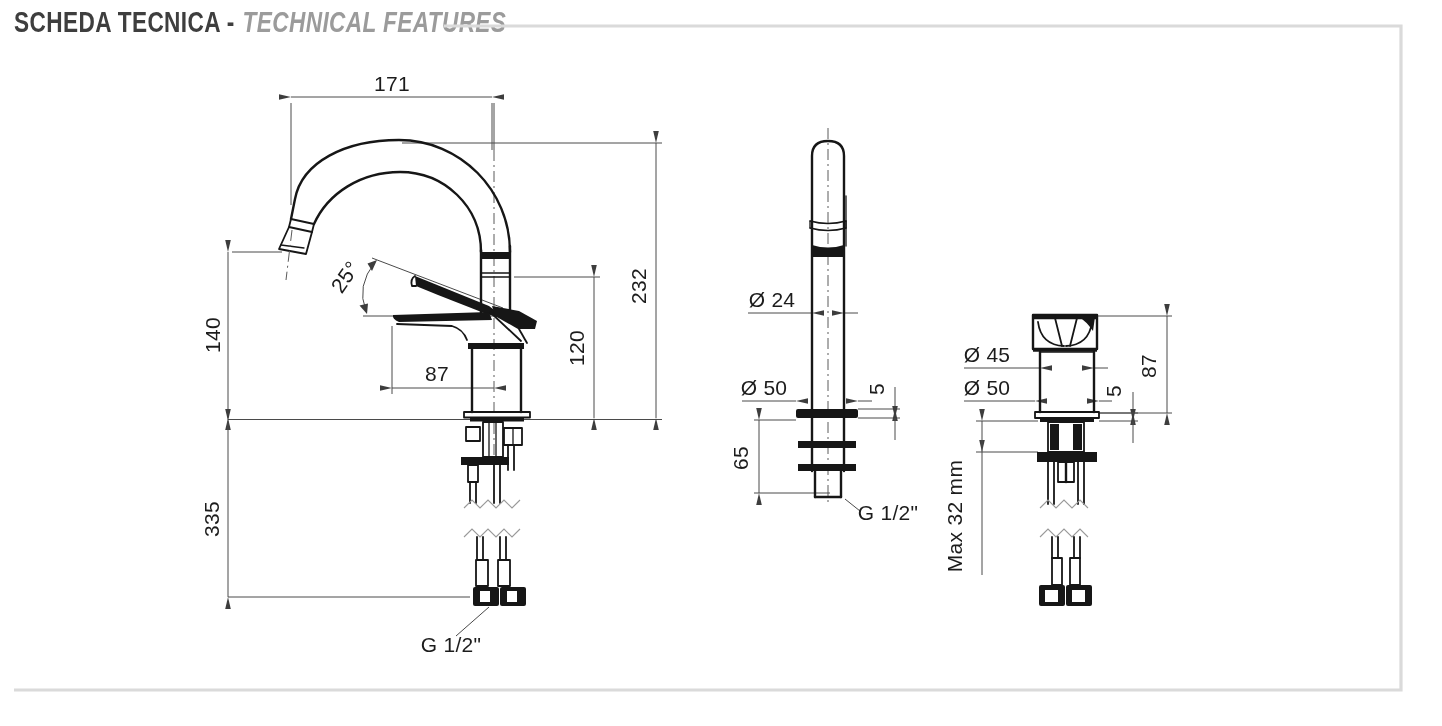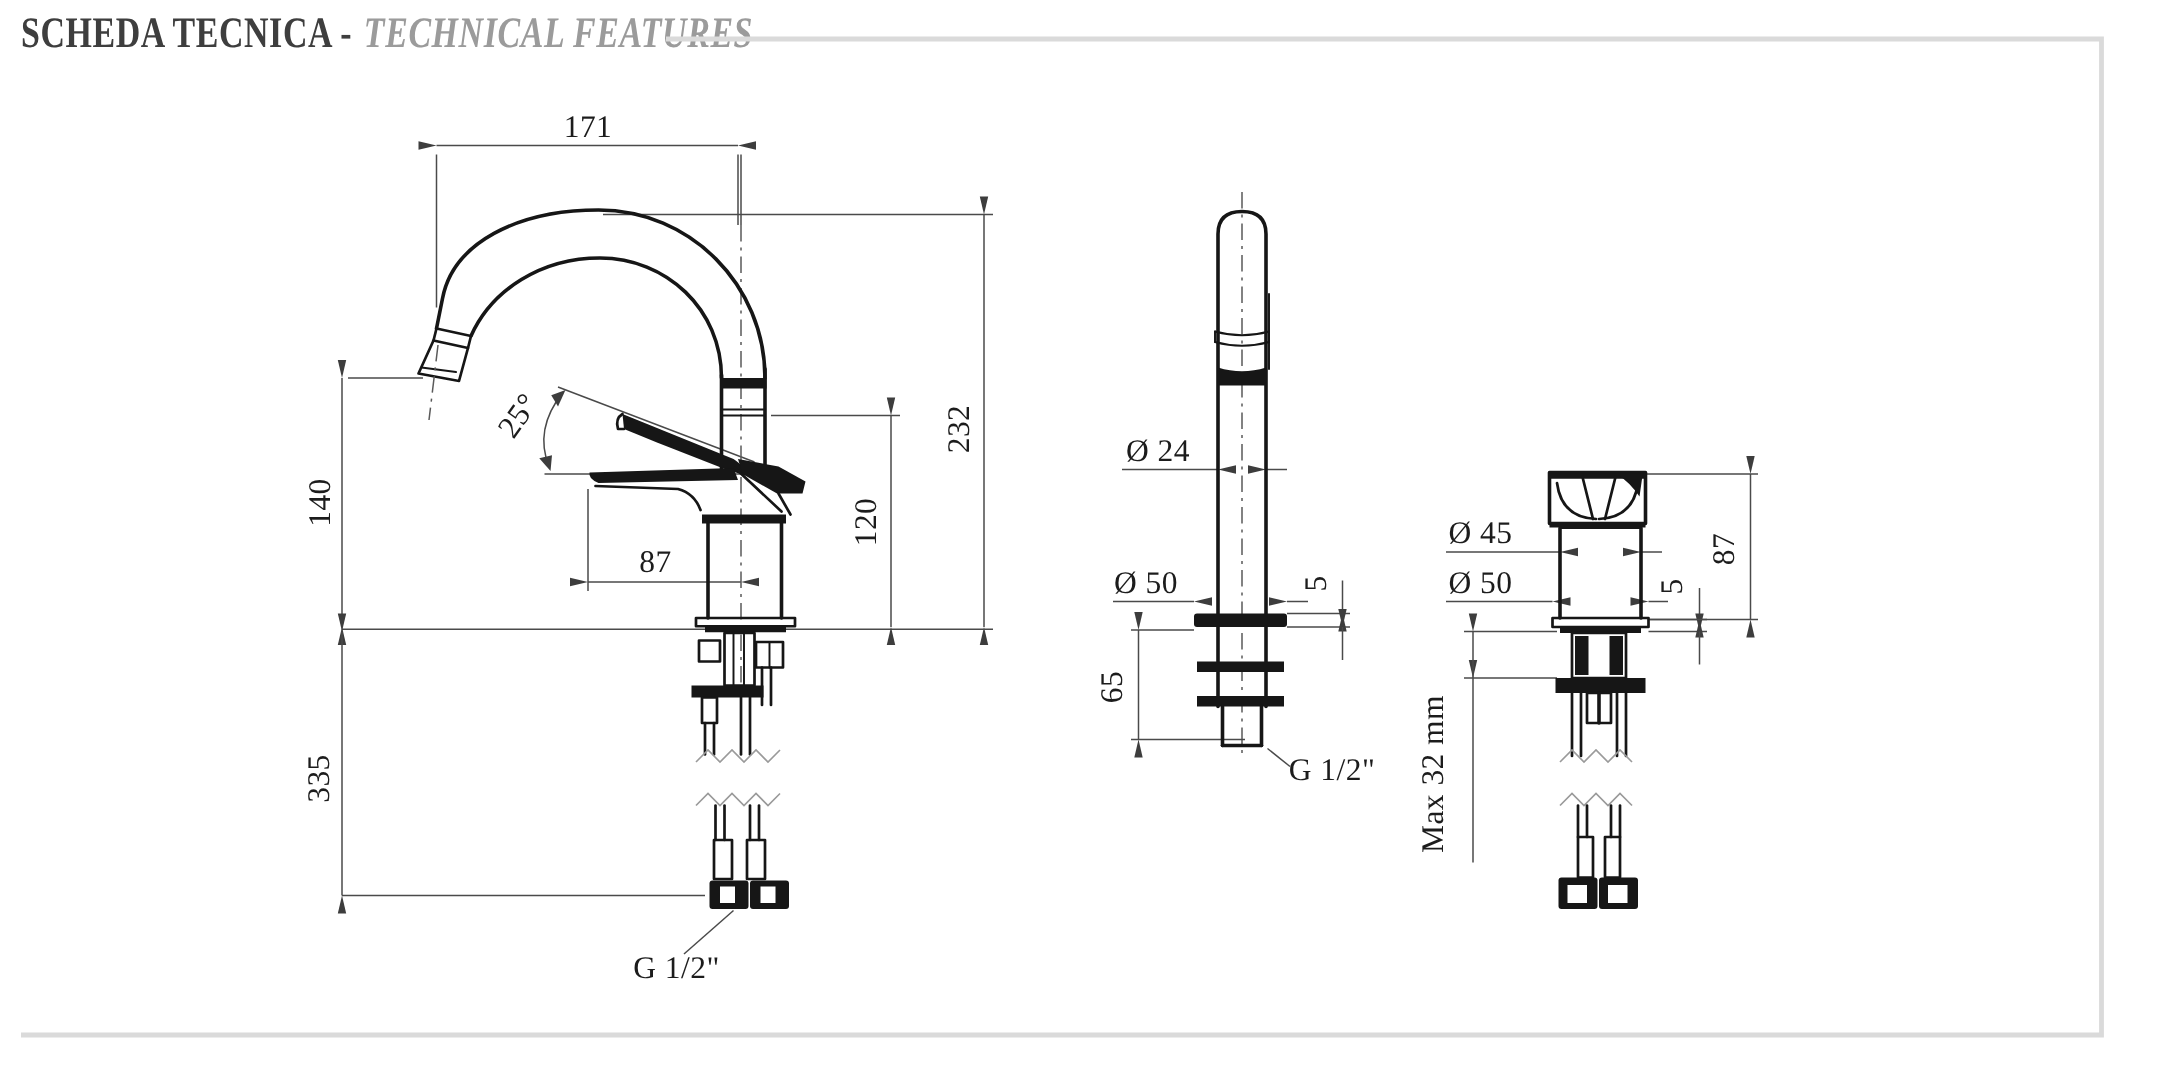--- a/index.html
+++ b/index.html
@@ -1,17 +1,17 @@
 <!DOCTYPE html>
 <html><head>
 <meta charset="utf-8">
 <style>
   html,body{margin:0;padding:0;background:#fff;}
   .stage{position:relative;width:1442px;height:726px;background:#fff;
-         font-family:Liberation Serif, serif;overflow:hidden;}
+         font-family:Liberation Sans, sans-serif;overflow:hidden;}
   .hdr{position:absolute;left:14px;top:6px;white-space:nowrap;
        transform:scaleX(.78);transform-origin:0 50%;}
   .hdr .t1{font-weight:700;font-size:29px;color:#3e3e3e;letter-spacing:.5px;}
   .hdr .t2{font-weight:700;font-size:29px;font-style:italic;color:#9b9b9b;
            margin-left:10px;letter-spacing:.5px;}
   svg{position:absolute;left:0;top:0;}
   .ink{stroke:#161616;fill:none;stroke-width:2.4;stroke-linejoin:round;stroke-linecap:round;}
   .ink2{stroke:#161616;fill:none;stroke-width:1.8;stroke-linejoin:round;stroke-linecap:round;}
   .inkthin{stroke:#161616;fill:none;stroke-width:1.3;stroke-linecap:round;}
   .inkthick{stroke:#161616;fill:none;stroke-width:3.4;stroke-linecap:butt;}

